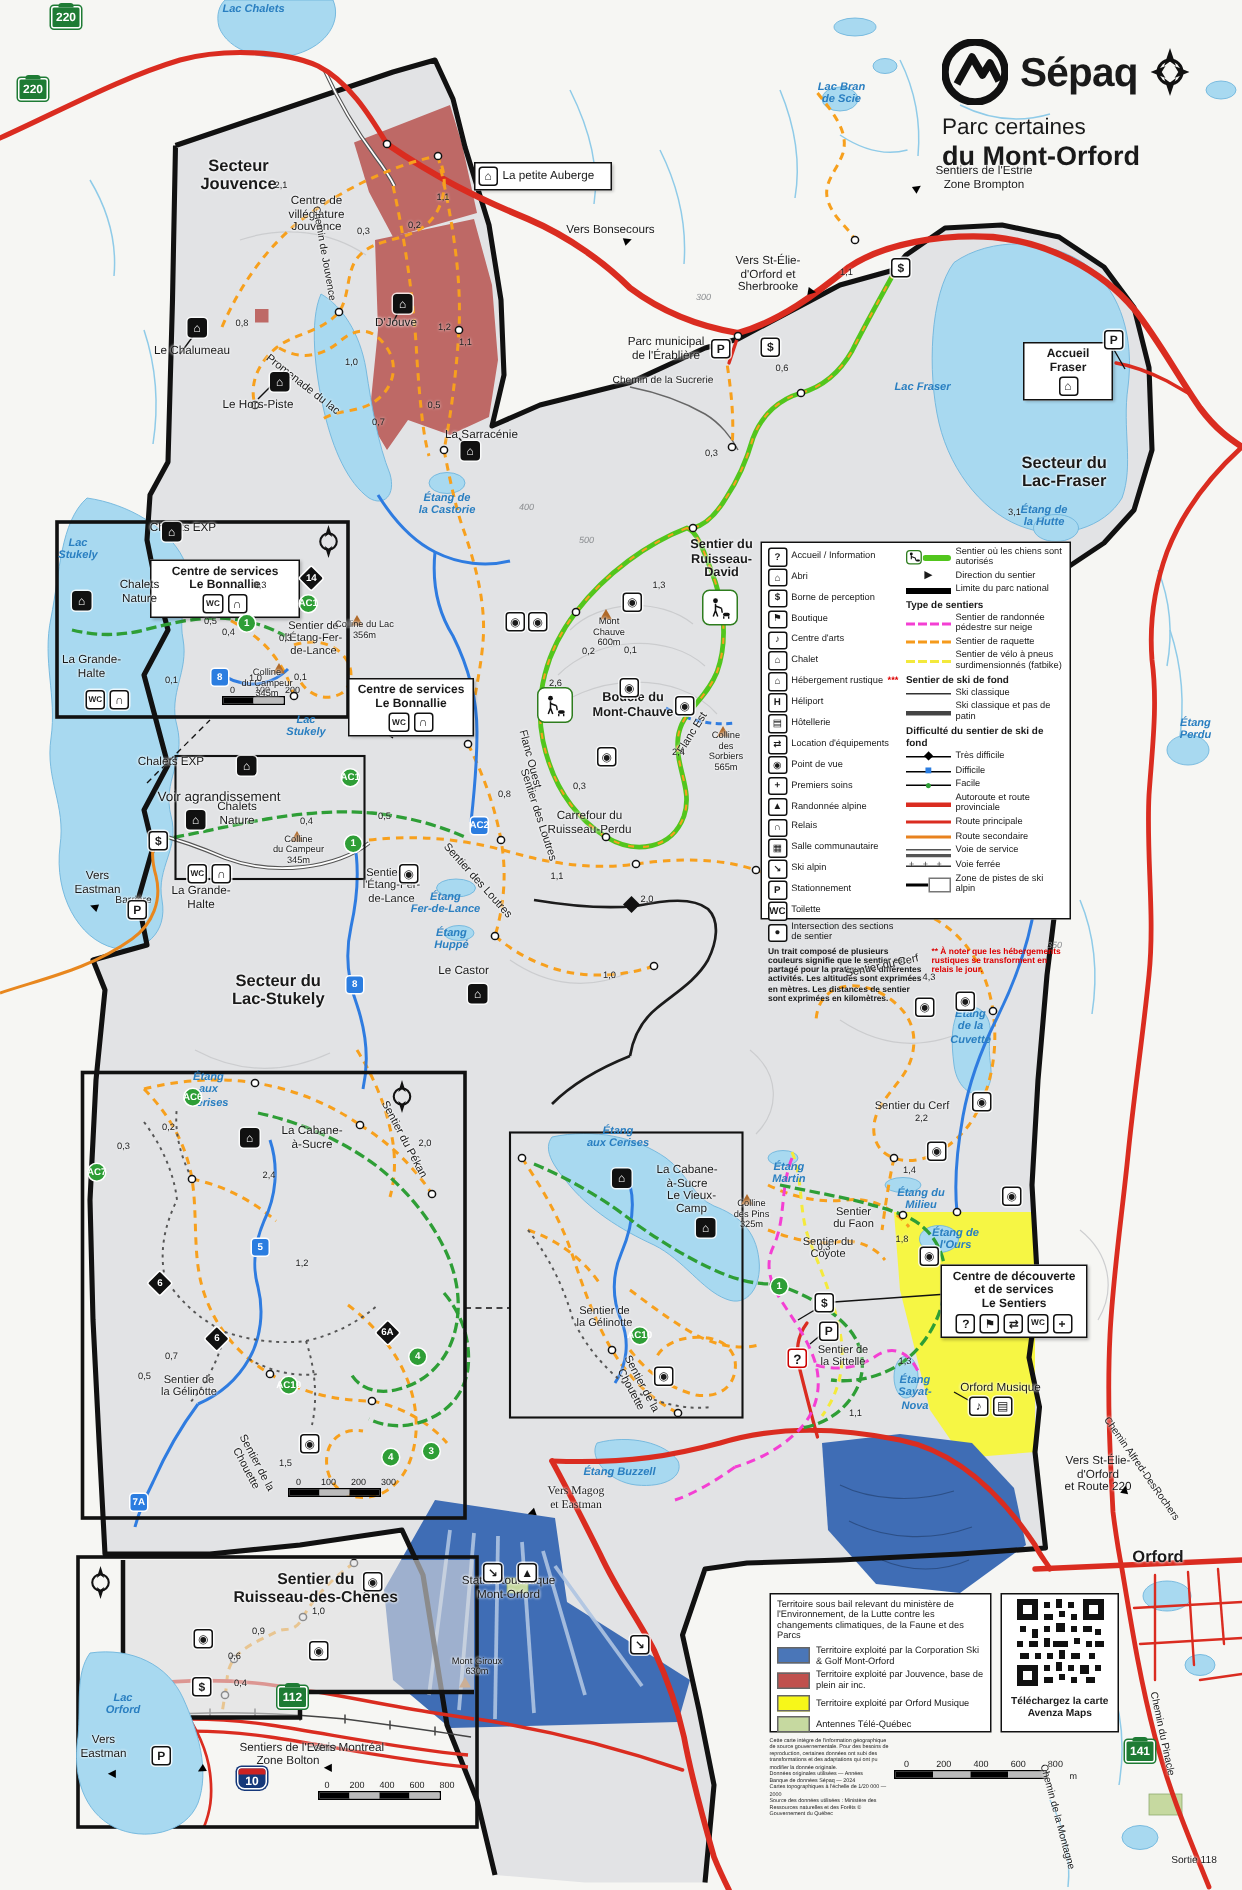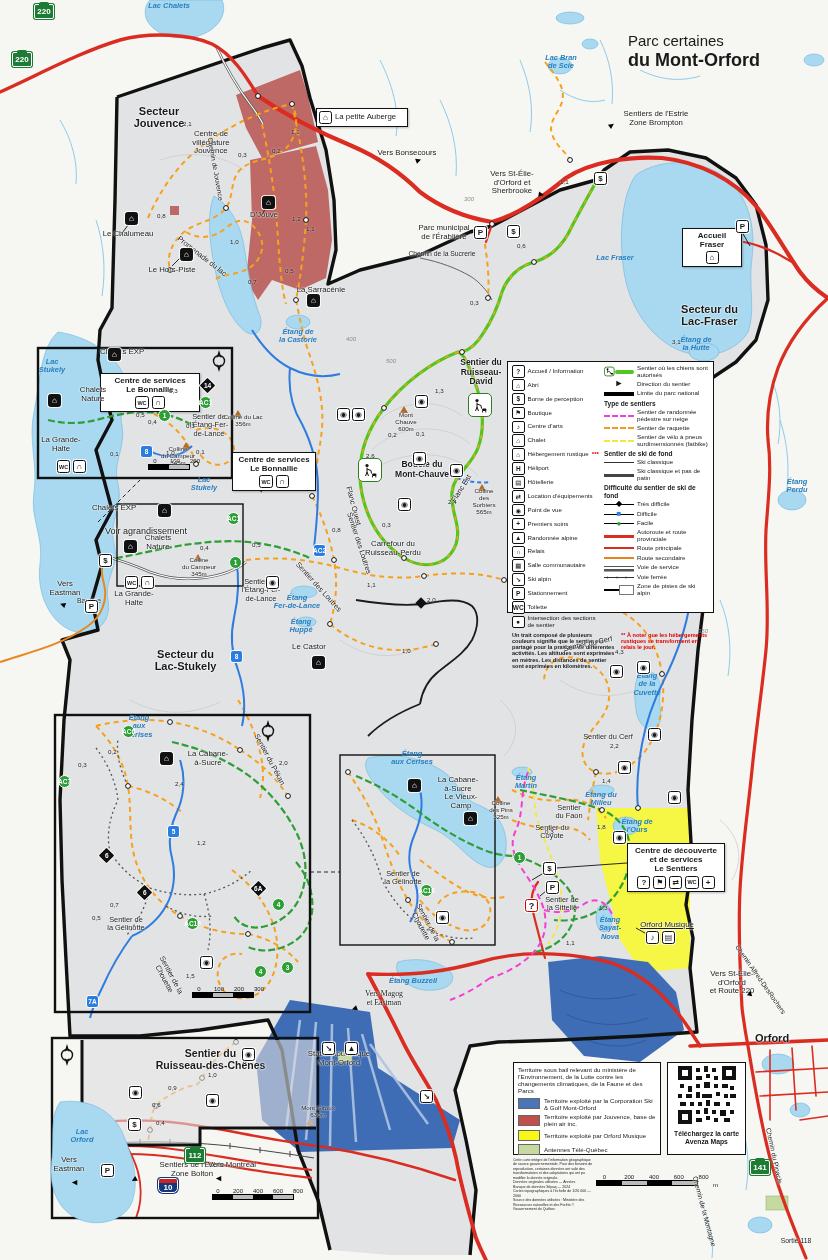--- a/index.html
+++ b/index.html
@@ -451,20 +451,34 @@
   </g>
 
   <g>
     <path fill="#dddee0" d="M82,1040 L316,1040 L316,1128 L200,1128 L200,1145 L112,1145 L112,1122 L82,1122 Z" opacity="0.6"></path>
     <path fill="none" stroke="#111" stroke-width="3" d="M82,1040 L82,1122 L112,1122 L112,1145 L200,1145 L200,1128 L316,1128"></path>
     <path fill="#a8d9f0" stroke="#6fb6dd" stroke-width="0.6" d="M60,1102 C88,1098 112,1110 122,1132 C132,1154 140,1180 132,1202 C124,1222 96,1228 76,1218 C56,1208 48,1184 52,1158 C54,1136 50,1116 60,1102 Z"></path>
   </g>
 </svg>
 
 <div id="header">
+  <div id="brandrow">
+    <svg width="44" height="44" viewBox="0 0 44 44">
+      <circle cx="22" cy="22" r="20" fill="none" stroke="#111" stroke-width="5"></circle>
+      <path d="M10,30 L20,12 L27,24 L32,16 L38,28" fill="none" stroke="#111" stroke-width="5" stroke-linejoin="round"></path>
+    </svg>
+    <span id="brand-name">Sépaq</span>
+    <svg width="26" height="32" viewBox="0 0 26 32">
+      <circle cx="13" cy="16" r="8" fill="none" stroke="#111" stroke-width="2"></circle>
+      <path d="M13,0 L17,12 L13,9 L9,12 Z" fill="#111"></path>
+      <path d="M13,32 L17,20 L13,23 L9,20 Z" fill="#111"></path>
+      <path d="M0,16 L10,12 L7.5,16 L10,20 Z" fill="#111"></path>
+      <path d="M26,16 L16,12 L18.5,16 L16,20 Z" fill="#111"></path>
+    </svg>
+  </div>
   <div id="park-line1">Parc certaines</div>
   <div id="park-line2">du Mont-Orford</div>
 </div>
 
 <div id="legend">
   <div id="legend-cols">
     <div id="leg-left">
 
         <div class="fac-row">
           <span class="fac-ic">?</span>
@@ -991,21 +1005,21 @@
 Eastman</div>
       <div class="lbl place" style="left: 283px; top: 643px; position: absolute; width: 52px;">Le Castor</div>
       <div class="lbl place" style="left: 352px; top: 540px; position: absolute; width: 82px;">Carrefour du
 Ruisseau-Perdu</div>
       <div class="lbl place" style="left: 180px; top: 750px; position: absolute; width: 56px;">La Cabane-
 à-Sucre</div>
       <div class="lbl place" style="left: 430px; top: 776px; position: absolute; width: 56px;">La Cabane-
 à-Sucre</div>
       <div class="lbl place" style="left: 436px; top: 793px; position: absolute; width: 50px;">Le Vieux-
 Camp</div>
-      <div class="lbl place" style="left: 626px; top: 921px; position: absolute; width: 82px; text-decoration: underline;">Orford Musique</div>
+      <div class="lbl place" style="left: 626px; top: 921px; position: absolute; width: 82px;">Orford Musique</div>
       <div class="lbl place" style="left: 288px; top: 1050px; position: absolute; width: 102px;">Station touristique
 Mont-Orford</div>
       <div class="lbl place" style="left: 353px; top: 990px; position: absolute; width: 62px; font-family: Liberation Serif, serif;">Vers Magog
 et Eastman</div>
       <div class="lbl place" style="left: 699px; top: 970px; position: absolute; width: 66px;">Vers St-Élie-
 d'Orford
 et Route 220</div>
       <div class="lbl place" style="left: 136px; top: 1161px; position: absolute; width: 112px;">Sentiers de l'Estrie
 Zone Bolton</div>
       <div class="lbl place" style="left: 196px; top: 1161px; position: absolute; width: 72px;">Vers Montréal</div>
@@ -1065,21 +1079,21 @@
       <div class="lbl water" style="left: 626px; top: 672px; position: absolute; width: 42px;">Étang
 de la
 Cuvette</div>
       <div class="lbl water" style="left: 116px; top: 714px; position: absolute; width: 46px;">Étang
 aux
 Cerises</div>
       <div class="lbl water" style="left: 386px; top: 750px; position: absolute; width: 52px;">Étang
 aux Cerises</div>
       <div class="lbl water" style="left: 508px; top: 774px; position: absolute; width: 36px;">Étang
 Martin</div>
-      <div class="lbl water" style="left: 578px; top: 791px; position: absolute; width: 46px;">Étang du
+      <div class="lbl water" style="left: 591px; top: 791px; position: absolute; width: 46px;">Étang du
 Milieu</div>
       <div class="lbl water" style="left: 616px; top: 818px; position: absolute; width: 42px;">Étang de
 l'Ours</div>
       <div class="lbl water" style="left: 592px; top: 916px; position: absolute; width: 36px;">Étang
 Sayat-
 Nova</div>
       <div class="lbl water" style="left: 380px; top: 977px; position: absolute; width: 66px;">Étang Buzzell</div>
       <div class="lbl water" style="left: 64px; top: 1128px; position: absolute; width: 36px;">Lac
 Orford</div>
       <div class="lbl summit" style="left: 388px; top: 412px; position: absolute; width: 36px;">Mont
@@ -1279,21 +1293,21 @@
       <div class="ic" style="left: 420px; top: 1090px; position: absolute;">↘</div>
     </div>
 <div id="shields-layer">
 
 <div class="shield qc" style="left: 12px; top: 52px; position: absolute;">
         <span>220</span>
       </div>
       <div class="shield qc" style="left: 34px; top: 4px; position: absolute;">
         <span>220</span>
       </div>
-      <div class="shield qc" style="left: 185px; top: 1148px; position: absolute;">
+      <div class="shield qc" style="left: 185px; top: 1124px; position: absolute;">
         <span>112</span>
       </div>
       <div class="shield qc" style="left: 750px; top: 1160px; position: absolute;">
         <span>141</span>
       </div>
       <div class="shield aut" style="left: 158px; top: 1178px; position: absolute;">
         <span>10</span>
       </div>
     </div>
 <div id="arrows-layer">

